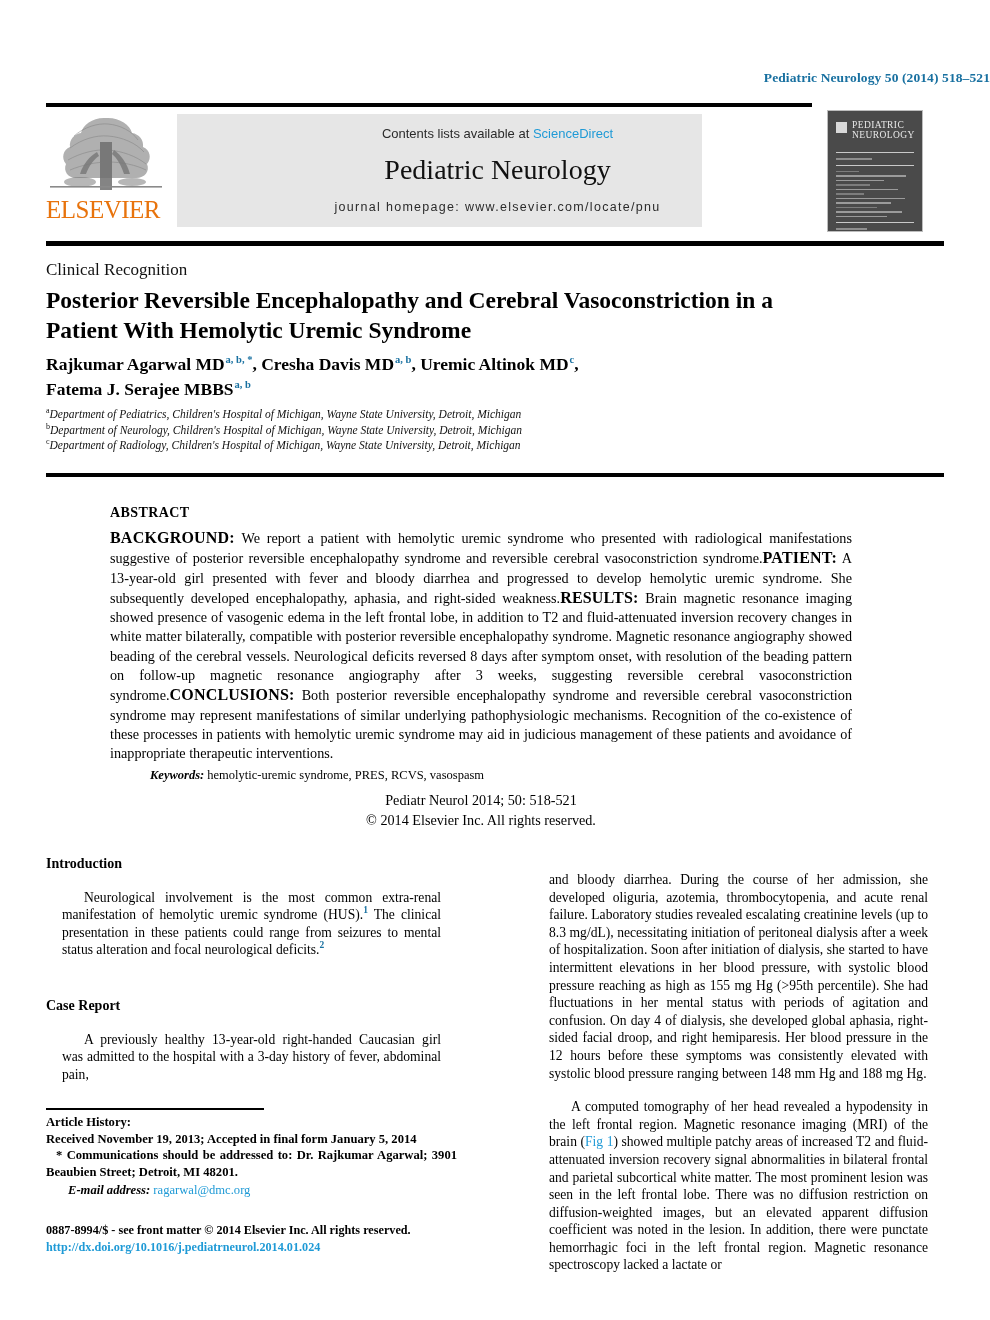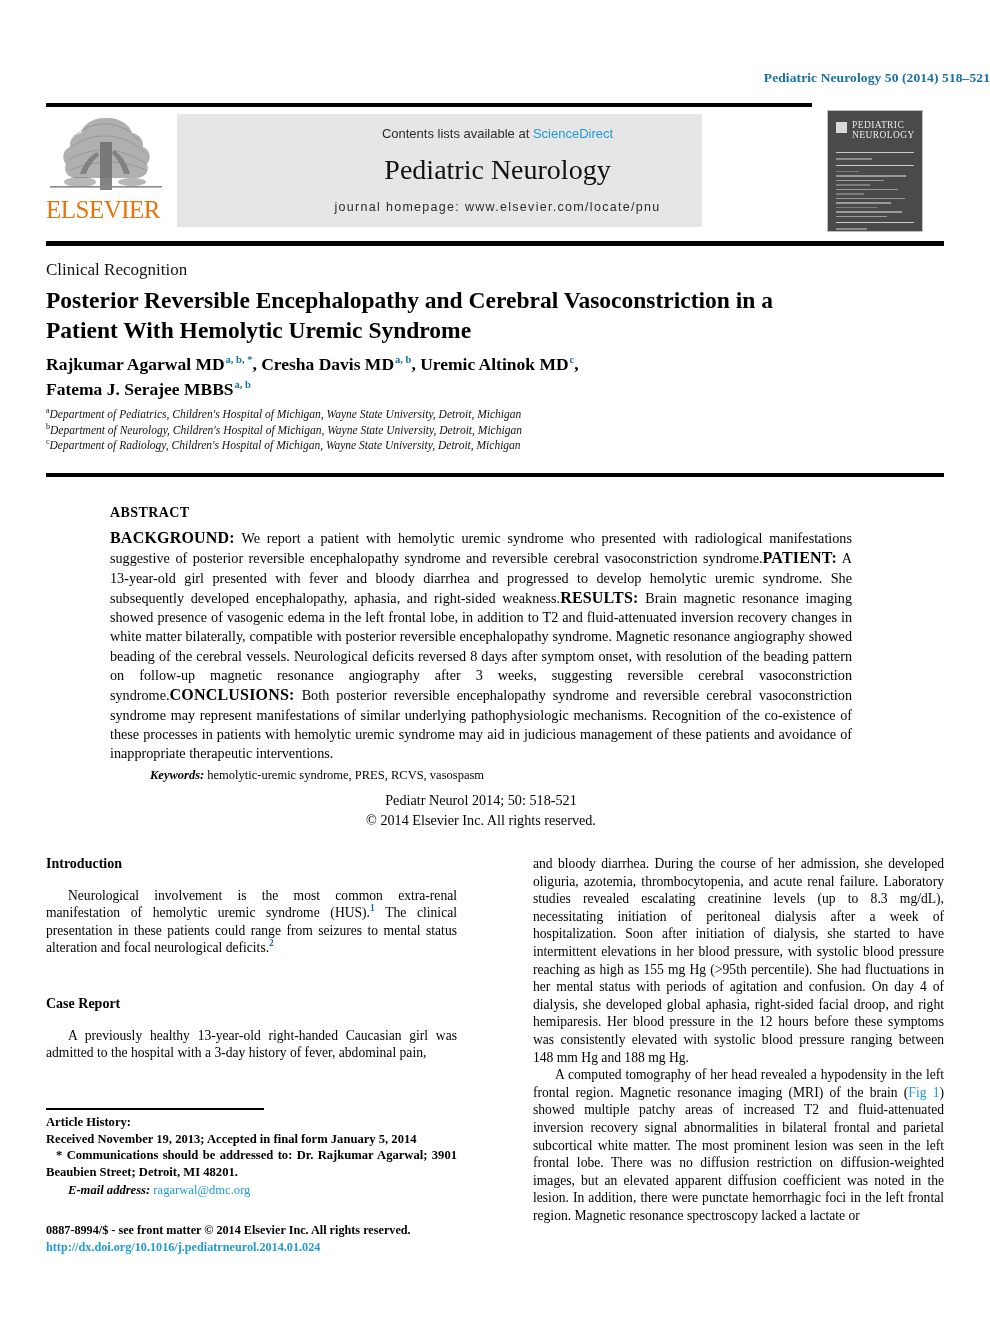--- a/index.html
+++ b/index.html
@@ -265,21 +265,21 @@
   }
   .col-left  { left: 46px; }
   .col-right { left: 533px; }
   .sec-head {
     font-weight: bold;
     font-size: 14px;
     margin: 0 0 14px 0;
     text-align: left;
   }
   .sec-head.spaced { margin-top: 38px; }
-  p.body-p { margin: 0; text-indent: 22px; }
+  p.body-p { margin: 16px; text-indent: 22px; }
   p.body-p.cont { text-indent: 0; }
   sup.ref {
     color: #1870a0;
     font-size: 9.5px;
     font-weight: bold;
     vertical-align: super;
     line-height: 0;
   }
   .figlink { color: #1f9ad6; }
 

